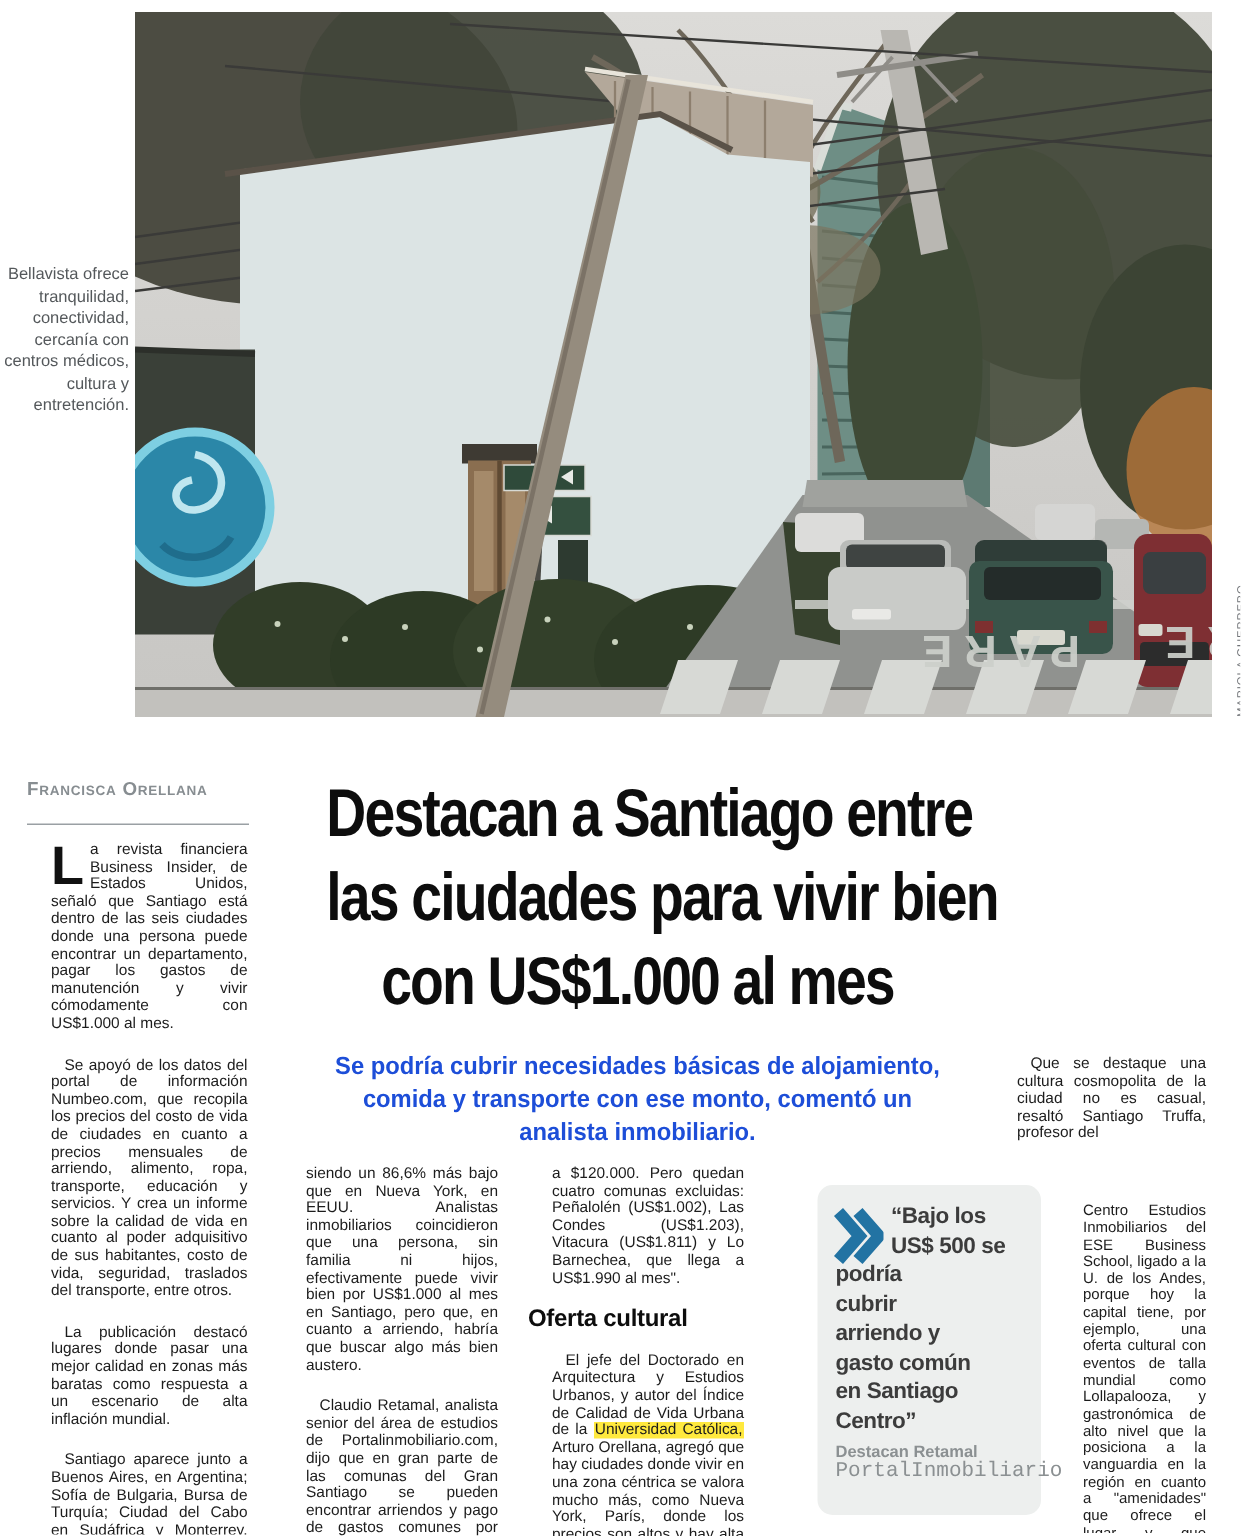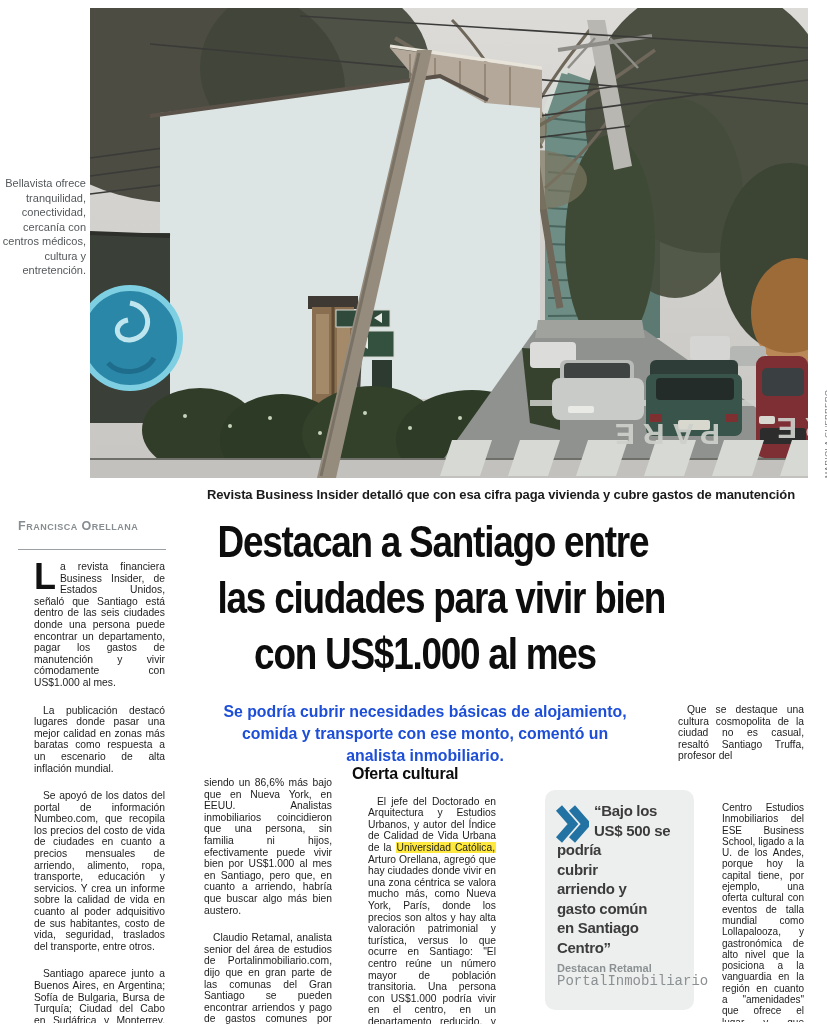--- a/index.html
+++ b/index.html
@@ -227,50 +227,52 @@
 
       <g>
         <polygon points="327,42 342,42 246,470 227,470" fill="#958c7e"></polygon>
         <line x1="329" y1="45" x2="231" y2="468" stroke="#7b7266" stroke-width="3"></line>
       </g>
     </svg>
   </div>
 
   <div class="side-caption">Bellavista ofrece tranquilidad, conectividad, cercanía con centros médicos, cultura y entretención.</div>
   <div class="credit">MARIOLA GUERRERO</div>
-  <div class="caption">Revista Business Insider detalló que con esa cifra paga vivienda y cubre gastos de manutención</div>
 
   <div class="byline">Francisca Orellana</div>
 
   <div class="headline">
       <div class="headline-line">Destacan a Santiago entre</div>
       <div class="headline-line">las ciudades para vivir bien</div>
       <div class="headline-line">con US$1.000 al mes</div>
     </div>
 
   <div class="subhead">
       <div class="subhead-line">Se podría cubrir necesidades básicas de alojamiento,</div>
       <div class="subhead-line">comida y transporte con ese monto, comentó un</div>
       <div class="subhead-line">analista inmobiliario.</div>
     </div>
 
   <div class="col" id="col1">
       <p class="para dropcap">La revista financiera Business Insider, de Estados Unidos, señaló que Santiago está dentro de las seis ciudades donde una persona puede encontrar un departamento, pagar los gastos de manutención y vivir cómodamente con US$1.000 al mes.</p>
+      <p class="para">Se apoyó de los datos del portal de información Numbeo.com, que recopila los precios del costo de vida de ciudades en cuanto a precios mensuales de arriendo, alimento, ropa, transporte, educación y servicios. Y crea un informe sobre la calidad de vida en cuanto al poder adquisitivo de sus habitantes, costo de vida, seguridad, traslados del transporte, entre otros.</p>
       <p class="para">La publicación destacó lugares donde pasar una mejor calidad en zonas más baratas como respuesta a un escenario de alta inflación mundial.</p>
-      <p class="para">Se apoyó de los datos del portal de información Numbeo.com, que recopila los precios del costo de vida de ciudades en cuanto a precios mensuales de arriendo, alimento, ropa, transporte, educación y servicios. Y crea un informe sobre la calidad de vida en cuanto al poder adquisitivo de sus habitantes, costo de vida, seguridad, traslados del transporte, entre otros.</p>
       <p class="para">Santiago aparece junto a Buenos Aires, en Argentina; Sofía de Bulgaria, Bursa de Turquía; Ciudad del Cabo en Sudáfrica y Monterrey, en México. Se destaca su vista panorámica de la cordillera de los Andes, una cultura cosmopolita y donde están dos de tres de las mejores universidades de Latam <mark>(PUC</mark> y U. de Chile), pero también la opción de arrendar una vivienda bajo los US$1.000 cerca del centro.</p>
       <p class="para">En Numbeo.com (https://bit.ly/3dCRGG5) se menciona que se puede encontrar un departamento de un dormitorio en pleno centro de la ciudad por $383.609, mientras que a las afueras bordea los $345.428,</p>
     </div>
 
   <div class="col" id="col2">
       <p class="para noindent">siendo un 86,6% más bajo que en Nueva York, en EEUU. Analistas inmobiliarios coincidieron que una persona, sin familia ni hijos, efectivamente puede vivir bien por US$1.000 al mes en Santiago, pero que, en cuanto a arriendo, habría que buscar algo más bien austero.</p>
       <p class="para">Claudio Retamal, analista senior del área de estudios de Portalinmobiliario.com, dijo que en gran parte de las comunas del Gran Santiago se pueden encontrar arriendos y pago de gastos comunes por menos de US$1.000: "Bajo los US$ 500 se podría cubrir arriendo y gasto común en Santiago Centro, que puede llegar a $361.744 (US$ 482), Estación Central, Independencia, La Cisterna y Quinta Normal. En Providencia, un departamento está en promedio $650.000 y un gasto común en torno</p>
     </div>
 
   <div class="col" id="col3">
+    <div>
+        <p class="para noindent">a $120.000. Pero quedan cuatro comunas excluidas: Peñalolén (US$1.002), Las Condes (US$1.203), Vitacura (US$1.811) y Lo Barnechea, que llega a US$1.990 al mes".</p>
+      </div>
     <h3>Oferta cultural</h3>
     <div>
         <p class="para">El jefe del Doctorado en Arquitectura y Estudios Urbanos, y autor del Índice de Calidad de Vida Urbana de la <mark>Universidad Católica,</mark> Arturo Orellana, agregó que hay ciudades donde vivir en una zona céntrica se valora mucho más, como Nueva York, París, donde los precios son altos y hay alta valoración patrimonial y turística, versus lo que ocurre en Santiago: "El centro reúne un número mayor de población transitoria. Una persona con US$1.000 podría vivir en el centro, en un departamento reducido, y que no supere el 50% de sus in-</p>
       </div>
   </div>
 
   <div class="col" id="col4a">
       <p class="para">Que se destaque una cultura cosmopolita de la ciudad no es casual, resaltó Santiago Truffa, profesor del</p>
     </div>
 

